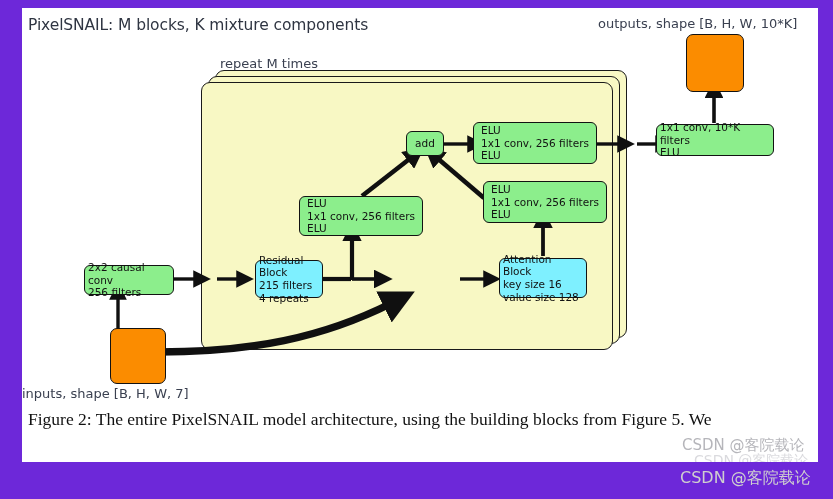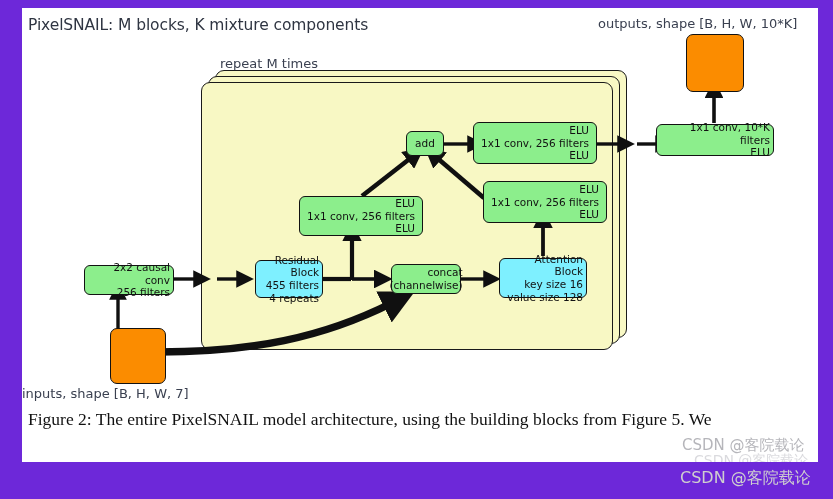--- a/index.html
+++ b/index.html
@@ -59,21 +59,21 @@
   }
   
   .node {
     position: absolute;
     box-sizing: border-box;
     border: 1.8px solid #121212;
     border-radius: 6px;
     display: flex;
     align-items: center;
     justify-content: center;
-    text-align: right;
+    text-align: left;
     font-size: 10.5px;
     line-height: 12.6px;
     color: #121212;
     font-family: "DejaVu Sans", sans-serif;
     white-space: pre-line;
     padding: 1px 3px;
   }
   .node.green { background: #8cee8c; }
   .node.cyan  { background: #7ef0ff; }
   .node.orange{ background: #fb8c00; border-radius: 7px; }
@@ -177,25 +177,23 @@
 
       <path d="M136,344 C 230,344 300,330 370,295" fill="none" stroke="#101010" stroke-width="7.5" stroke-linecap="round" marker-end="url(#ah-big)"></path>
     </svg>
 
     <div class="node green" style="left:62px; top:257px; width:90px; height:30px;">2x2 causal conv
 256 filters</div>
 
     <div class="node orange" style="left:88px; top:320px; width:56px; height:56px;"></div>
 
     <div class="node cyan" style="left:233px; top:252px; width:68px; height:38px;">Residual Block
-455 filters
+215 filters
 4 repeats</div>
 
-    <div class="node green" style="left:369px; top:256px; width:70px; height:30px;">concat
-(channelwise)</div>
 
     <div class="node cyan" style="left:477px; top:250px; width:88px; height:40px;">Attention Block
 key size 16
 value size 128</div>
 
     <div class="node green" style="left:277px; top:188px; width:124px; height:40px;">ELU
 1x1 conv, 256 filters
 ELU</div>
 
     <div class="node green" style="left:461px; top:173px; width:124px; height:42px;">ELU

